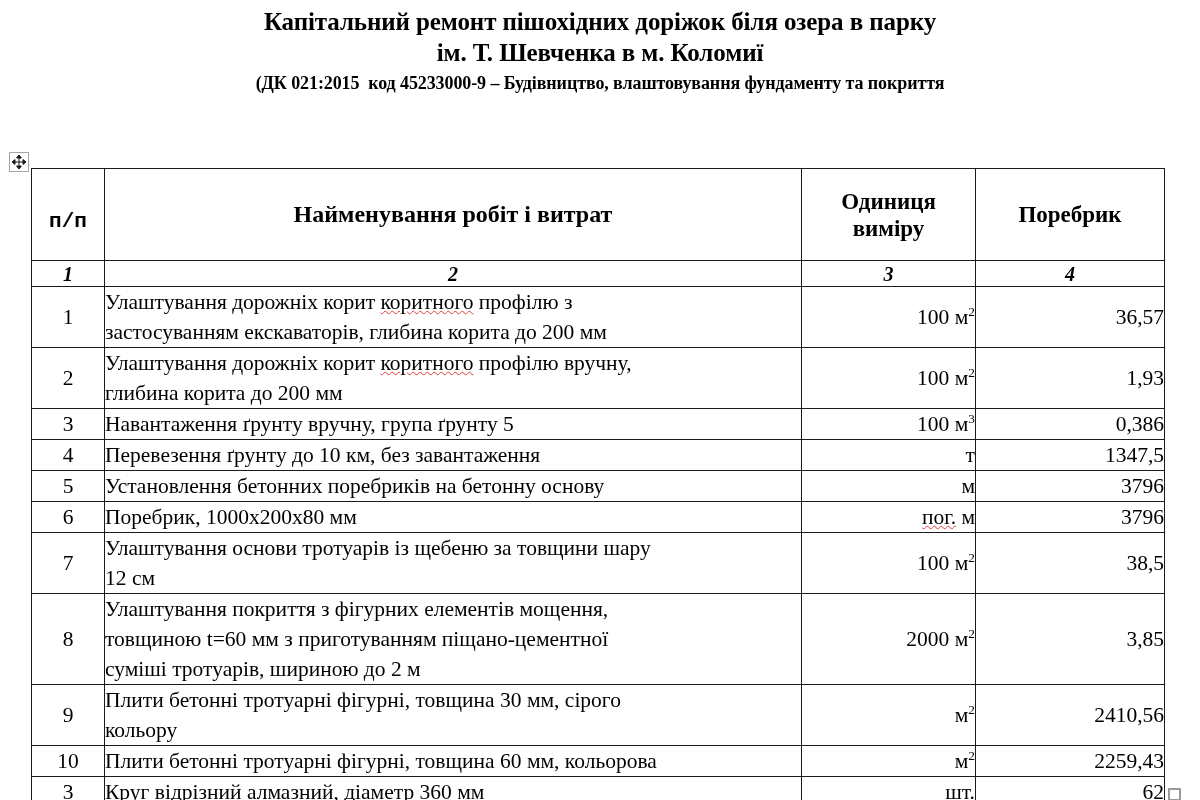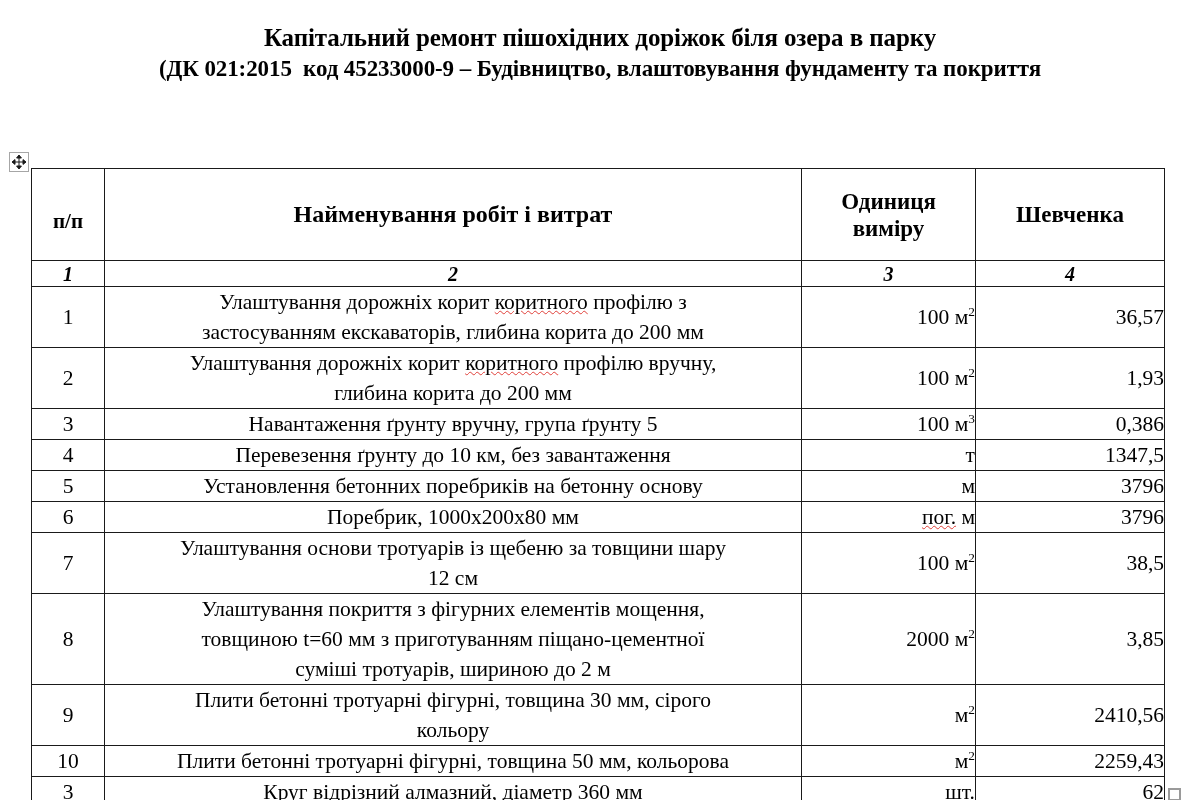--- a/index.html
+++ b/index.html
@@ -14,34 +14,34 @@
     position: relative;
     overflow: hidden;
     font-family: "Liberation Serif", "DejaVu Serif", serif;
     color: #000000;
     -webkit-font-smoothing: antialiased;
   }
 
   
   .doc-title {
     width: 1140px;
-    margin: 16px auto;
+    margin: 0 auto;
     padding-top: 6px;
     text-align: center;
     font-weight: bold;
     font-size: 25px;
     line-height: 31px;
     letter-spacing: -0.1px;
   }
   .doc-title .line {
     display: block;
     white-space: pre-wrap;
   }
   .doc-title .line.subcode {
-    font-size: 23px;
+    font-size: 18px;
   }
 
   
   .table-area {
     position: absolute;
     left: 0;
     top: 152px;
     width: 1200px;
   }
 
@@ -103,20 +103,21 @@
     height: 66px;
     text-align: center;
     font-weight: bold;
     font-size: 23px;
     line-height: 27px;
   }
   tr.head-row td.h-num {
     vertical-align: bottom;
     font-size: 21px;
     padding-bottom: 25px;
+    font-family: Liberation Mono, monospace;
   }
   tr.head-row td.h-name {
     font-size: 24px;
   }
   tr.head-row td.h-unit,
   tr.head-row td.h-qty {
     font-size: 23px;
   }
 
   
@@ -132,21 +133,21 @@
   
   tr.body-row td {
     font-size: 21.5px;
     line-height: 30px;
   }
   td.cell-num {
     text-align: center;
     font-size: 21px;
   }
   td.cell-name {
-    text-align: center;
+    text-align: left;
     padding: 2px 6px 2px 9px;
   }
   td.cell-unit,
   td.cell-qty {
     text-align: right;
     font-size: 21.5px;
     white-space: nowrap;
   }
   td.cell-name .txt { display: block; }
 
@@ -168,20 +169,21 @@
   
   .rh-2line { height: 60px; }
   .rh-1line { height: 30px; }
   .rh-3line { height: 90px; }
 </style>
 </head>
 <body>
 
 <div class="doc-title">
   <span class="line">Капітальний ремонт пішохідних доріжок біля озера в парку</span>
+  <span class="line">ім. Т. Шевченка в м. Коломиї</span>
   <span class="line subcode">(ДК 021:2015  код 45233000-9 – Будівництво, влаштовування фундаменту та покриття</span>
 </div>
 
 <div class="table-area">
 
   <div class="table-move-handle">
     <svg width="14" height="14" viewBox="0 0 14 14">
       <g stroke="#1a1a1a" stroke-width="1" fill="#1a1a1a">
         <line x1="7" y1="1.5" x2="7" y2="12.5"></line>
         <line x1="1.5" y1="7" x2="12.5" y2="7"></line>
@@ -204,21 +206,21 @@
     </colgroup>
     <tbody>
 
       <tr class="head-row">
         <td class="h-num">п/п</td>
         <td class="h-name">Найменування робіт і витрат</td>
         <td class="h-unit">
           <span>Одиниця</span><br>
           <span>виміру</span>
         </td>
-        <td class="h-qty">Шевченка</td>
+        <td class="h-qty">Поребрик</td>
       </tr>
 
       <tr class="colnum-row">
         <td>1</td>
         <td>2</td>
         <td>3</td>
         <td>4</td>
       </tr>
 
       <tr class="body-row">
@@ -295,21 +297,21 @@
         <td class="cell-name">
           <span class="txt">Плити бетонні тротуарні фігурні, товщина 30 мм, сірого</span>
           <span class="txt">кольору</span>
         </td>
         <td class="cell-unit"><span>м</span><sup>2</sup></td>
         <td class="cell-qty">2410,56</td>
       </tr>
 
       <tr class="body-row">
         <td class="cell-num rh-1line">10</td>
-        <td class="cell-name">Плити бетонні тротуарні фігурні, товщина 50 мм, кольорова</td>
+        <td class="cell-name">Плити бетонні тротуарні фігурні, товщина 60 мм, кольорова</td>
         <td class="cell-unit"><span>м</span><sup>2</sup></td>
         <td class="cell-qty">2259,43</td>
       </tr>
 
       <tr class="body-row">
         <td class="cell-num rh-1line">3</td>
         <td class="cell-name">Круг відрізний алмазний, діаметр 360 мм</td>
         <td class="cell-unit"><span>шт.</span><sup></sup></td>
         <td class="cell-qty">62</td>
       </tr>

